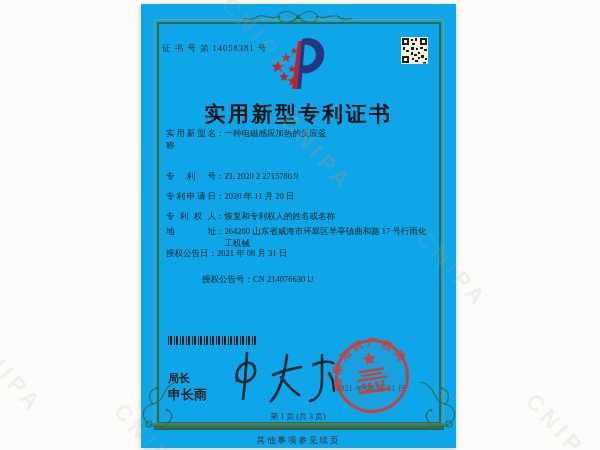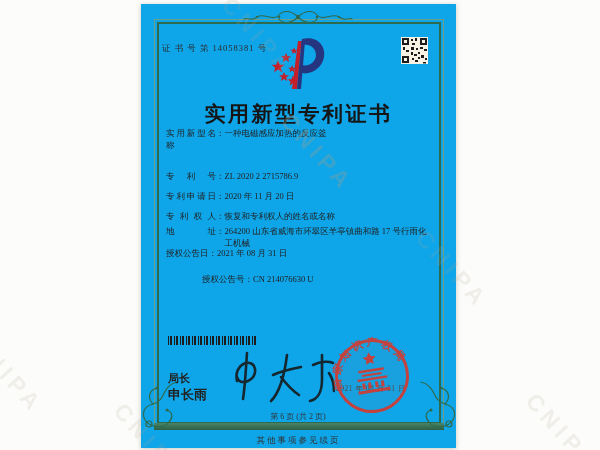--- a/index.html
+++ b/index.html
@@ -199,17 +199,17 @@
         <rect x="29" y="36.5" width="20" height="2"></rect>
         <rect x="24" y="40.5" width="30" height="2.5"></rect>
         <rect x="28" y="45" width="3" height="6"></rect>
         <rect x="34" y="45" width="3" height="6"></rect>
         <rect x="41" y="45" width="3" height="6"></rect>
         <rect x="47" y="45" width="3" height="6"></rect>
         <rect x="23" y="52.5" width="32" height="3"></rect>
       </g>
     </svg>
 
-    <div class="page-indicator">第 6 页 (共 2 页)</div>
+    <div class="page-indicator">第 1 页 (共 3 页)</div>
     <div class="footer-note">其他事项参见续页</div>
 
   </div>
 </div>
 
 </body></html>

